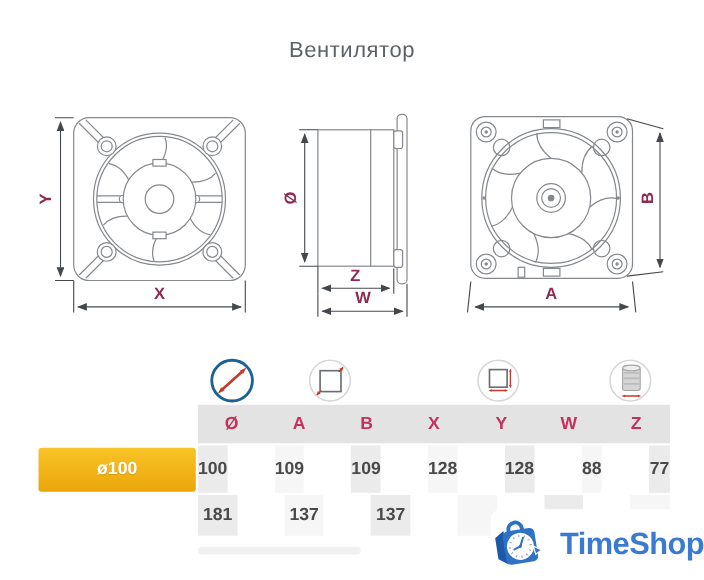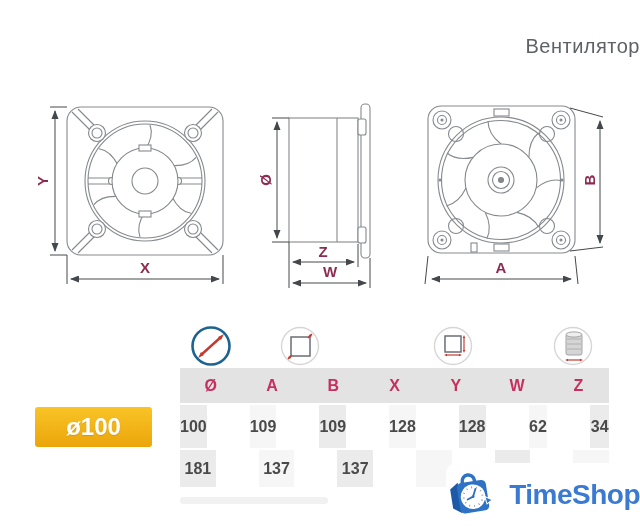--- a/index.html
+++ b/index.html
@@ -1,36 +1,36 @@
 <!DOCTYPE html>
 <html><head>
 <meta charset="utf-8">
 <style>
   html,body{margin:0;padding:0;background:#fff;}
   #stage{position:relative;width:640px;height:527px;background:#ffffff;overflow:hidden;
          font-family:"Liberation Sans","DejaVu Sans",sans-serif;}
   .abs{position:absolute;}
   
-  .title{left:0;right:0;top:35px;text-align:right;font-size:20px;color:#5d6266;letter-spacing:.5px;}
+  .title{left:0;right:0;top:35px;text-align:center;font-size:20px;color:#5d6266;letter-spacing:.5px;}
   
   .dim-label{font-size:15px;font-weight:bold;color:#8f2b52;transform:translate(-50%,-50%);}
   .dim-label.vert{transform:translate(-50%,-50%) rotate(-90deg);}
   
   .thead{left:180px;top:368px;width:429px;height:35px;background:#e3e3e3;display:flex;}
   .th{flex:1;display:flex;align-items:center;justify-content:center;
       font-size:16px;font-weight:bold;color:#c5315f;}
   .trow{left:180px;width:429px;display:flex;gap:43px;}
   .trow1{top:405px;height:43px;}
   .trow2{top:450px;height:37px;}
   .tcell{flex:1;display:flex;align-items:center;justify-content:center;
          font-size:16px;font-weight:bold;color:#4a4a4a;}
   .tcell:nth-child(odd){background:#ebebeb;}
   .tcell:nth-child(even){background:#f6f6f6;}
-  .rowlabel{width:117px;left:35px;border-radius:3px;display:flex;align-items:center;justify-content:center;
-            color:#fff;font-weight:bold;font-size:24px;text-shadow:0 1px 1px rgba(0,0,0,.12);}
+  .rowlabel{width:143px;left:35px;border-radius:3px;display:flex;align-items:center;justify-content:center;
+            color:#fff;font-weight:bold;font-size:16px;text-shadow:0 1px 1px rgba(0,0,0,.12);}
   .rowlabel1{top:407px;height:40px;background:linear-gradient(180deg,#f9c427,#eba50a);}
   .rowlabel2{top:450px;height:36px;background:linear-gradient(180deg,#29a2db,#0f86ca);}
   .tshadow{left:180px;top:497px;width:148px;height:7px;background:#f1f1f1;border-radius:4px;}
   
   .logo-box{left:446px;top:463px;width:194px;height:64px;background:#fff;border-radius:10px 0 0 0;
             display:flex;align-items:center;}
   .logo-text{font-size:28px;font-weight:bold;color:#3b7ad3;letter-spacing:-0.5px;margin-left:14px;}
   svg{display:block;}
 </style>
 </head>
@@ -212,22 +212,22 @@
     <span class="th">Z</span>
   </div>
 
   <div class="abs rowlabel rowlabel1">ø100</div>
   <div class="abs trow trow1">
     <span class="tcell">100</span>
     <span class="tcell">109</span>
     <span class="tcell">109</span>
     <span class="tcell">128</span>
     <span class="tcell">128</span>
-    <span class="tcell">62</span>
-    <span class="tcell">34</span>
+    <span class="tcell">88</span>
+    <span class="tcell">77</span>
   </div>
 
   <div class="abs trow trow2">
     <span class="tcell">181</span>
     <span class="tcell">137</span>
     <span class="tcell">137</span>
     <span class="tcell"></span>
     <span class="tcell"></span>
     <span class="tcell"></span>
   </div>

